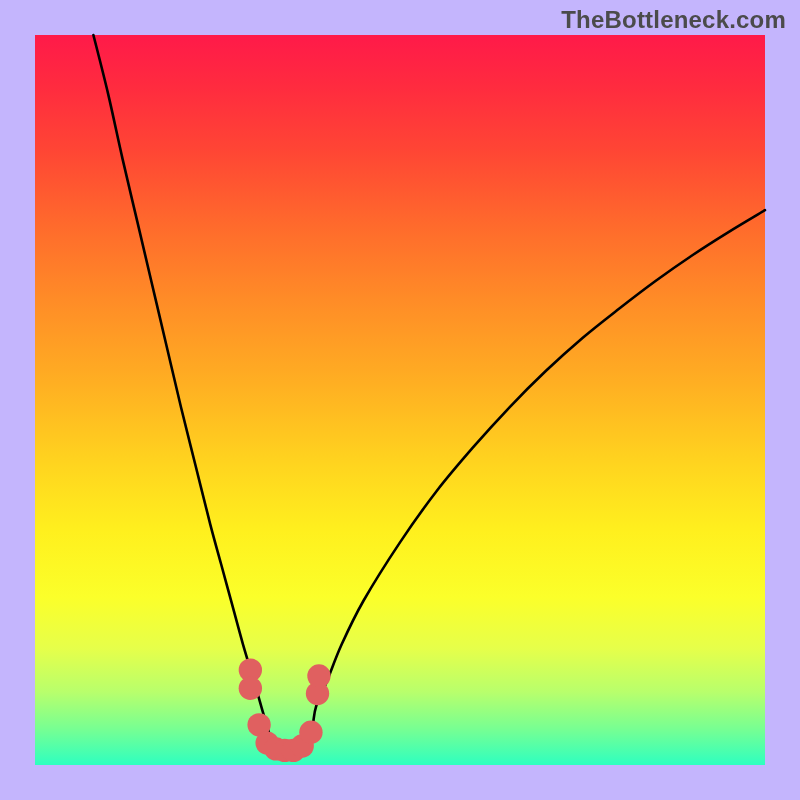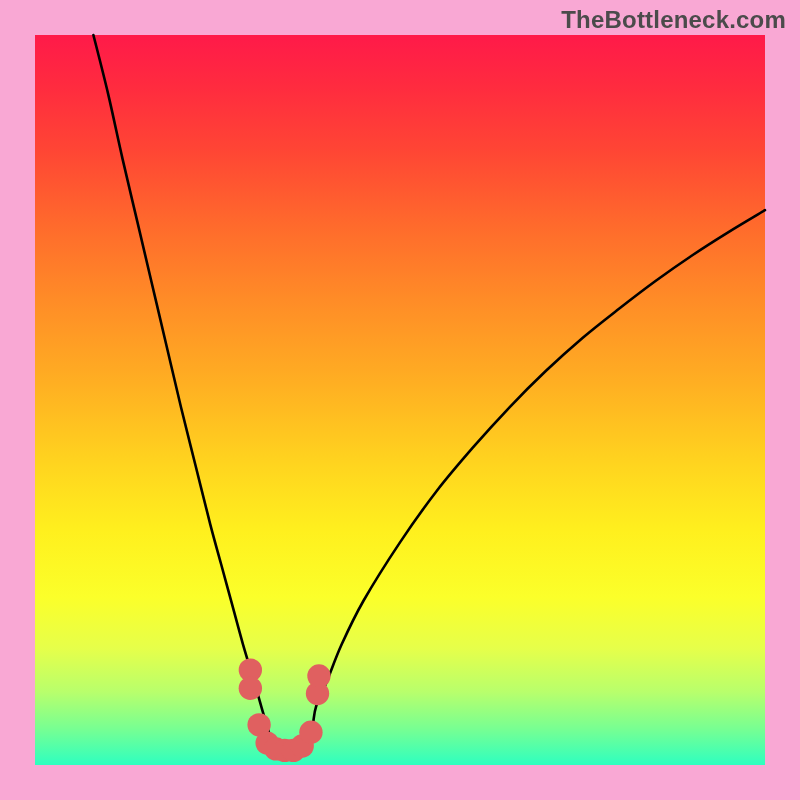--- a/index.html
+++ b/index.html
@@ -7,21 +7,21 @@
     padding: 0;
     width: 800px;
     height: 800px;
     overflow: hidden;
     background: #000;
     font-family: Arial, Helvetica, sans-serif;
   }
   .frame {
     position: absolute;
     inset: 0;
-    background: #f9a8d4;
+    background: #c4b5fd;
   }
   .plot {
     position: absolute;
     left: 35px;
     top: 35px;
     width: 730px;
     height: 730px;
     background: linear-gradient(
       to bottom,
       #ff1a49 0%,

